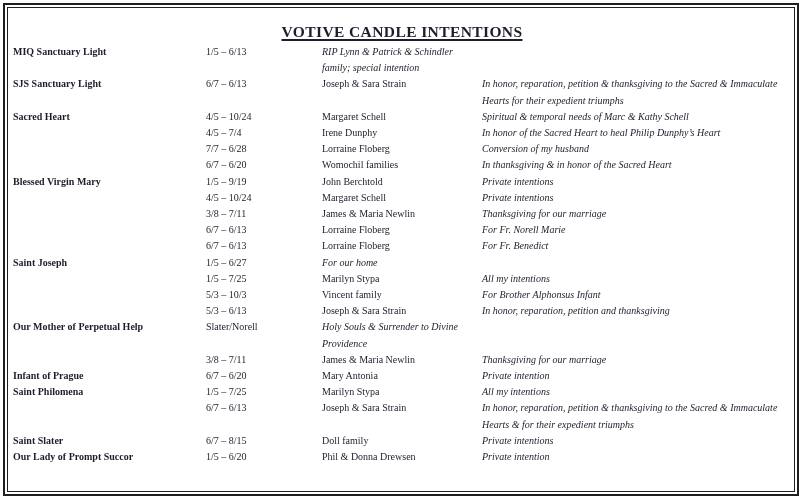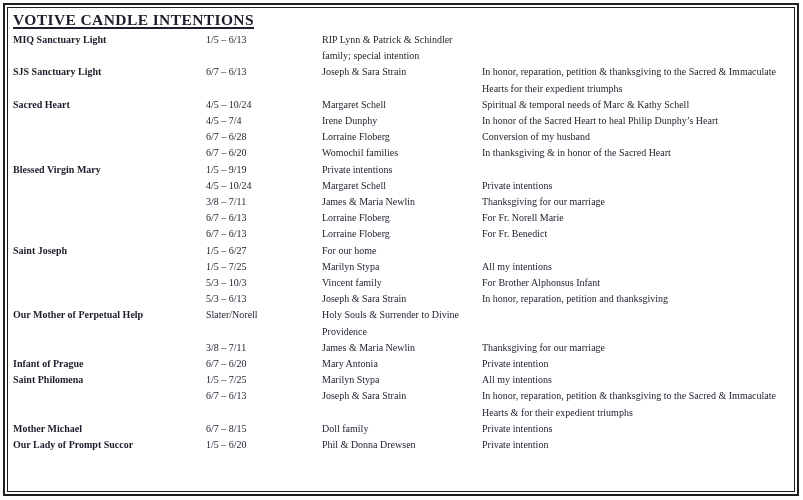--- a/index.html
+++ b/index.html
@@ -26,26 +26,26 @@
     box-sizing: border-box;
   }
   .inner-frame {
     border: 1px solid #1f1f22;
     box-sizing: border-box;
     height: 100%;
     padding: 2px 3px 0 5px;
     overflow: hidden;
   }
   .title {
-    text-align: left;
+    text-align: center;
     font-weight: bold;
     font-size: 15.5px;
     line-height: 20px;
     letter-spacing: 0.4px;
-    margin: 0 0 2px 0;
+    margin: 12px 0 2px 0;
   }
   .title .underline {
     text-decoration: underline;
     text-decoration-thickness: 1.5px;
     text-underline-offset: 2px;
   }
   .table {
     width: 100%;
   }
   .row {
@@ -56,20 +56,21 @@
     align-items: start;
   }
   .cell {
     white-space: normal;
   }
   .cell.candle {
     font-weight: bold;
   }
   .cell.intention {
     padding-right: 2px;
+    font-style: italic;
   }
 </style>
 </head>
 <body>
 
 <div class="frame">
   <div class="inner-frame">
     <div class="title">
       <span class="underline">VOTIVE CANDLE INTENTIONS</span>
     </div>
@@ -96,35 +97,36 @@
 
   <div class="row">
     <div class="cell candle"></div>
     <div class="cell dates">4/5 – 7/4</div>
     <div class="cell donor">Irene Dunphy</div>
     <div class="cell intention">In honor of the Sacred Heart to heal Philip Dunphy’s Heart</div>
   </div>
 
   <div class="row">
     <div class="cell candle"></div>
-    <div class="cell dates">6/7 – 6/28</div>
+    <div class="cell dates">7/7 – 6/28</div>
     <div class="cell donor">Lorraine Floberg</div>
     <div class="cell intention">Conversion of my husband</div>
   </div>
 
   <div class="row">
     <div class="cell candle"></div>
     <div class="cell dates">6/7 – 6/20</div>
     <div class="cell donor">Womochil families</div>
     <div class="cell intention">In thanksgiving &amp; in honor of the Sacred Heart</div>
   </div>
 
   <div class="row">
     <div class="cell candle">Blessed Virgin Mary</div>
     <div class="cell dates">1/5 – 9/19</div>
+    <div class="cell donor">John Berchtold</div>
     <div class="cell intention">Private intentions</div>
   </div>
 
   <div class="row">
     <div class="cell candle"></div>
     <div class="cell dates">4/5 – 10/24</div>
     <div class="cell donor">Margaret Schell</div>
     <div class="cell intention">Private intentions</div>
   </div>
 
@@ -204,21 +206,21 @@
   </div>
 
   <div class="row">
     <div class="cell candle"></div>
     <div class="cell dates">6/7 – 6/13</div>
     <div class="cell donor">Joseph &amp; Sara Strain</div>
     <div class="cell intention">In honor, reparation, petition &amp; thanksgiving to the Sacred &amp; Immaculate Hearts &amp; for their expedient triumphs</div>
   </div>
 
   <div class="row">
-    <div class="cell candle">Mother Michael</div>
+    <div class="cell candle">Saint Slater</div>
     <div class="cell dates">6/7 – 8/15</div>
     <div class="cell donor">Doll family</div>
     <div class="cell intention">Private intentions</div>
   </div>
 
   <div class="row">
     <div class="cell candle">Our Lady of Prompt Succor</div>
     <div class="cell dates">1/5 – 6/20</div>
     <div class="cell donor">Phil &amp; Donna Drewsen</div>
     <div class="cell intention">Private intention</div>

